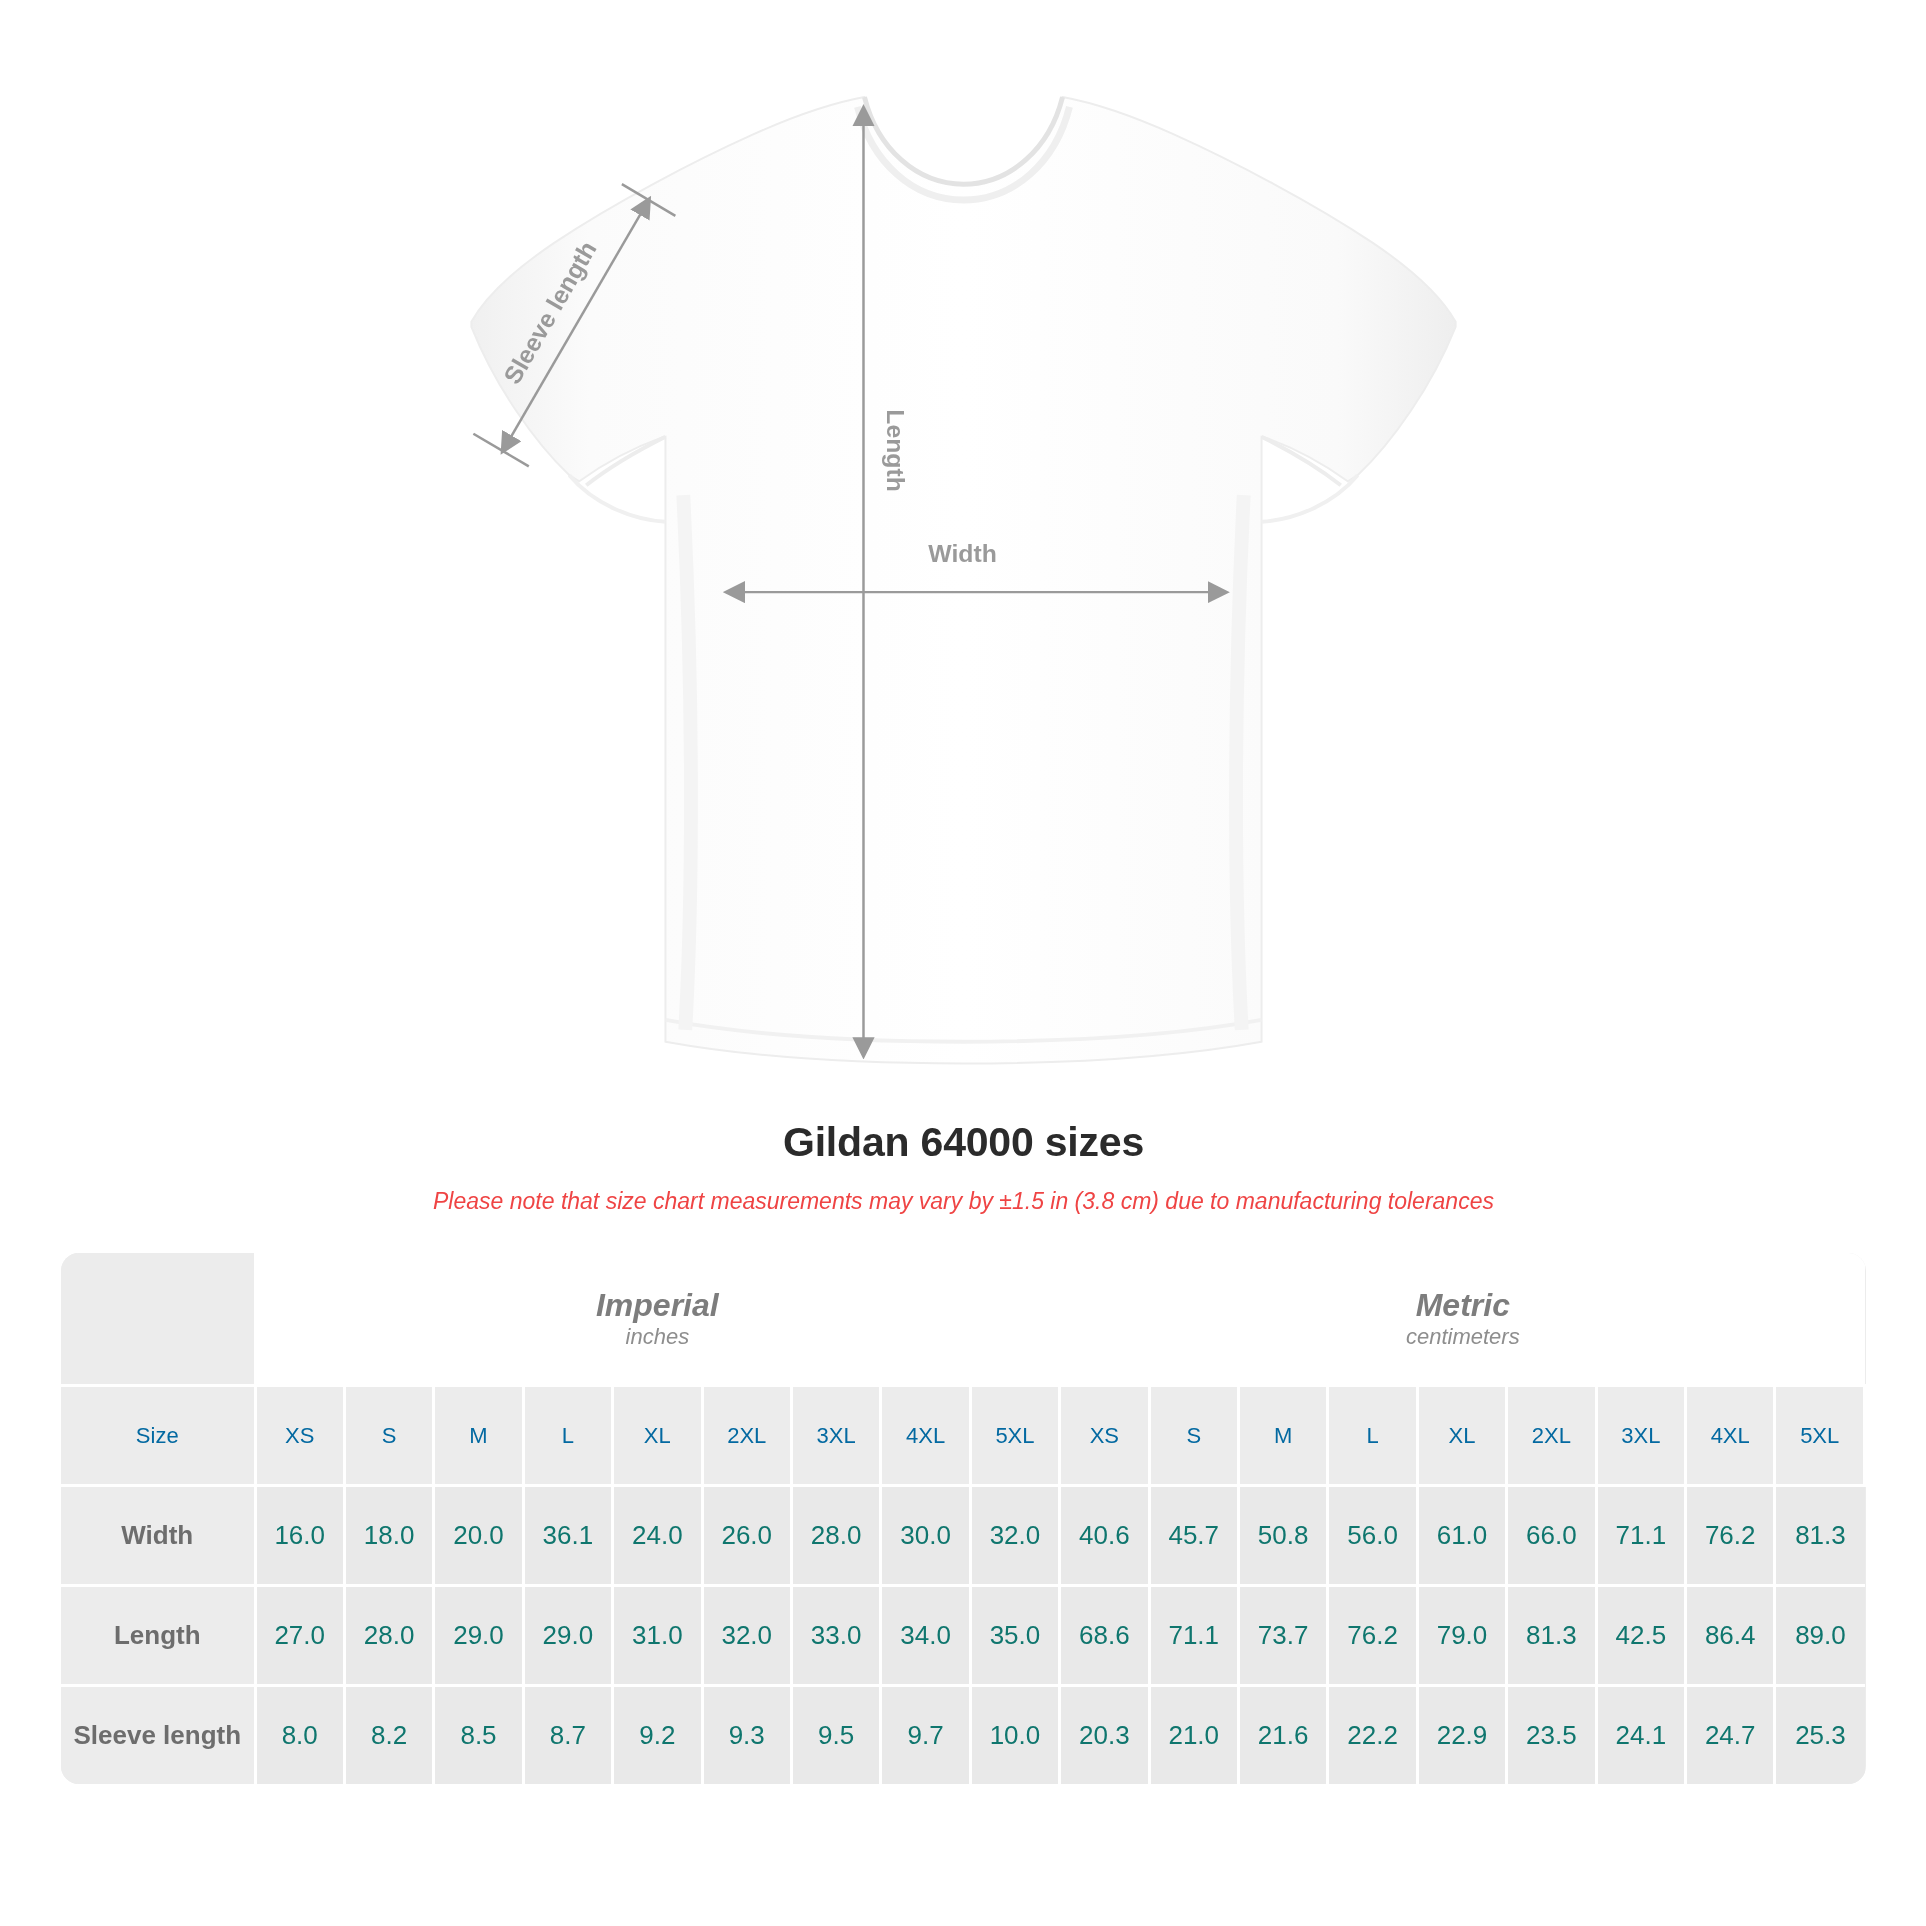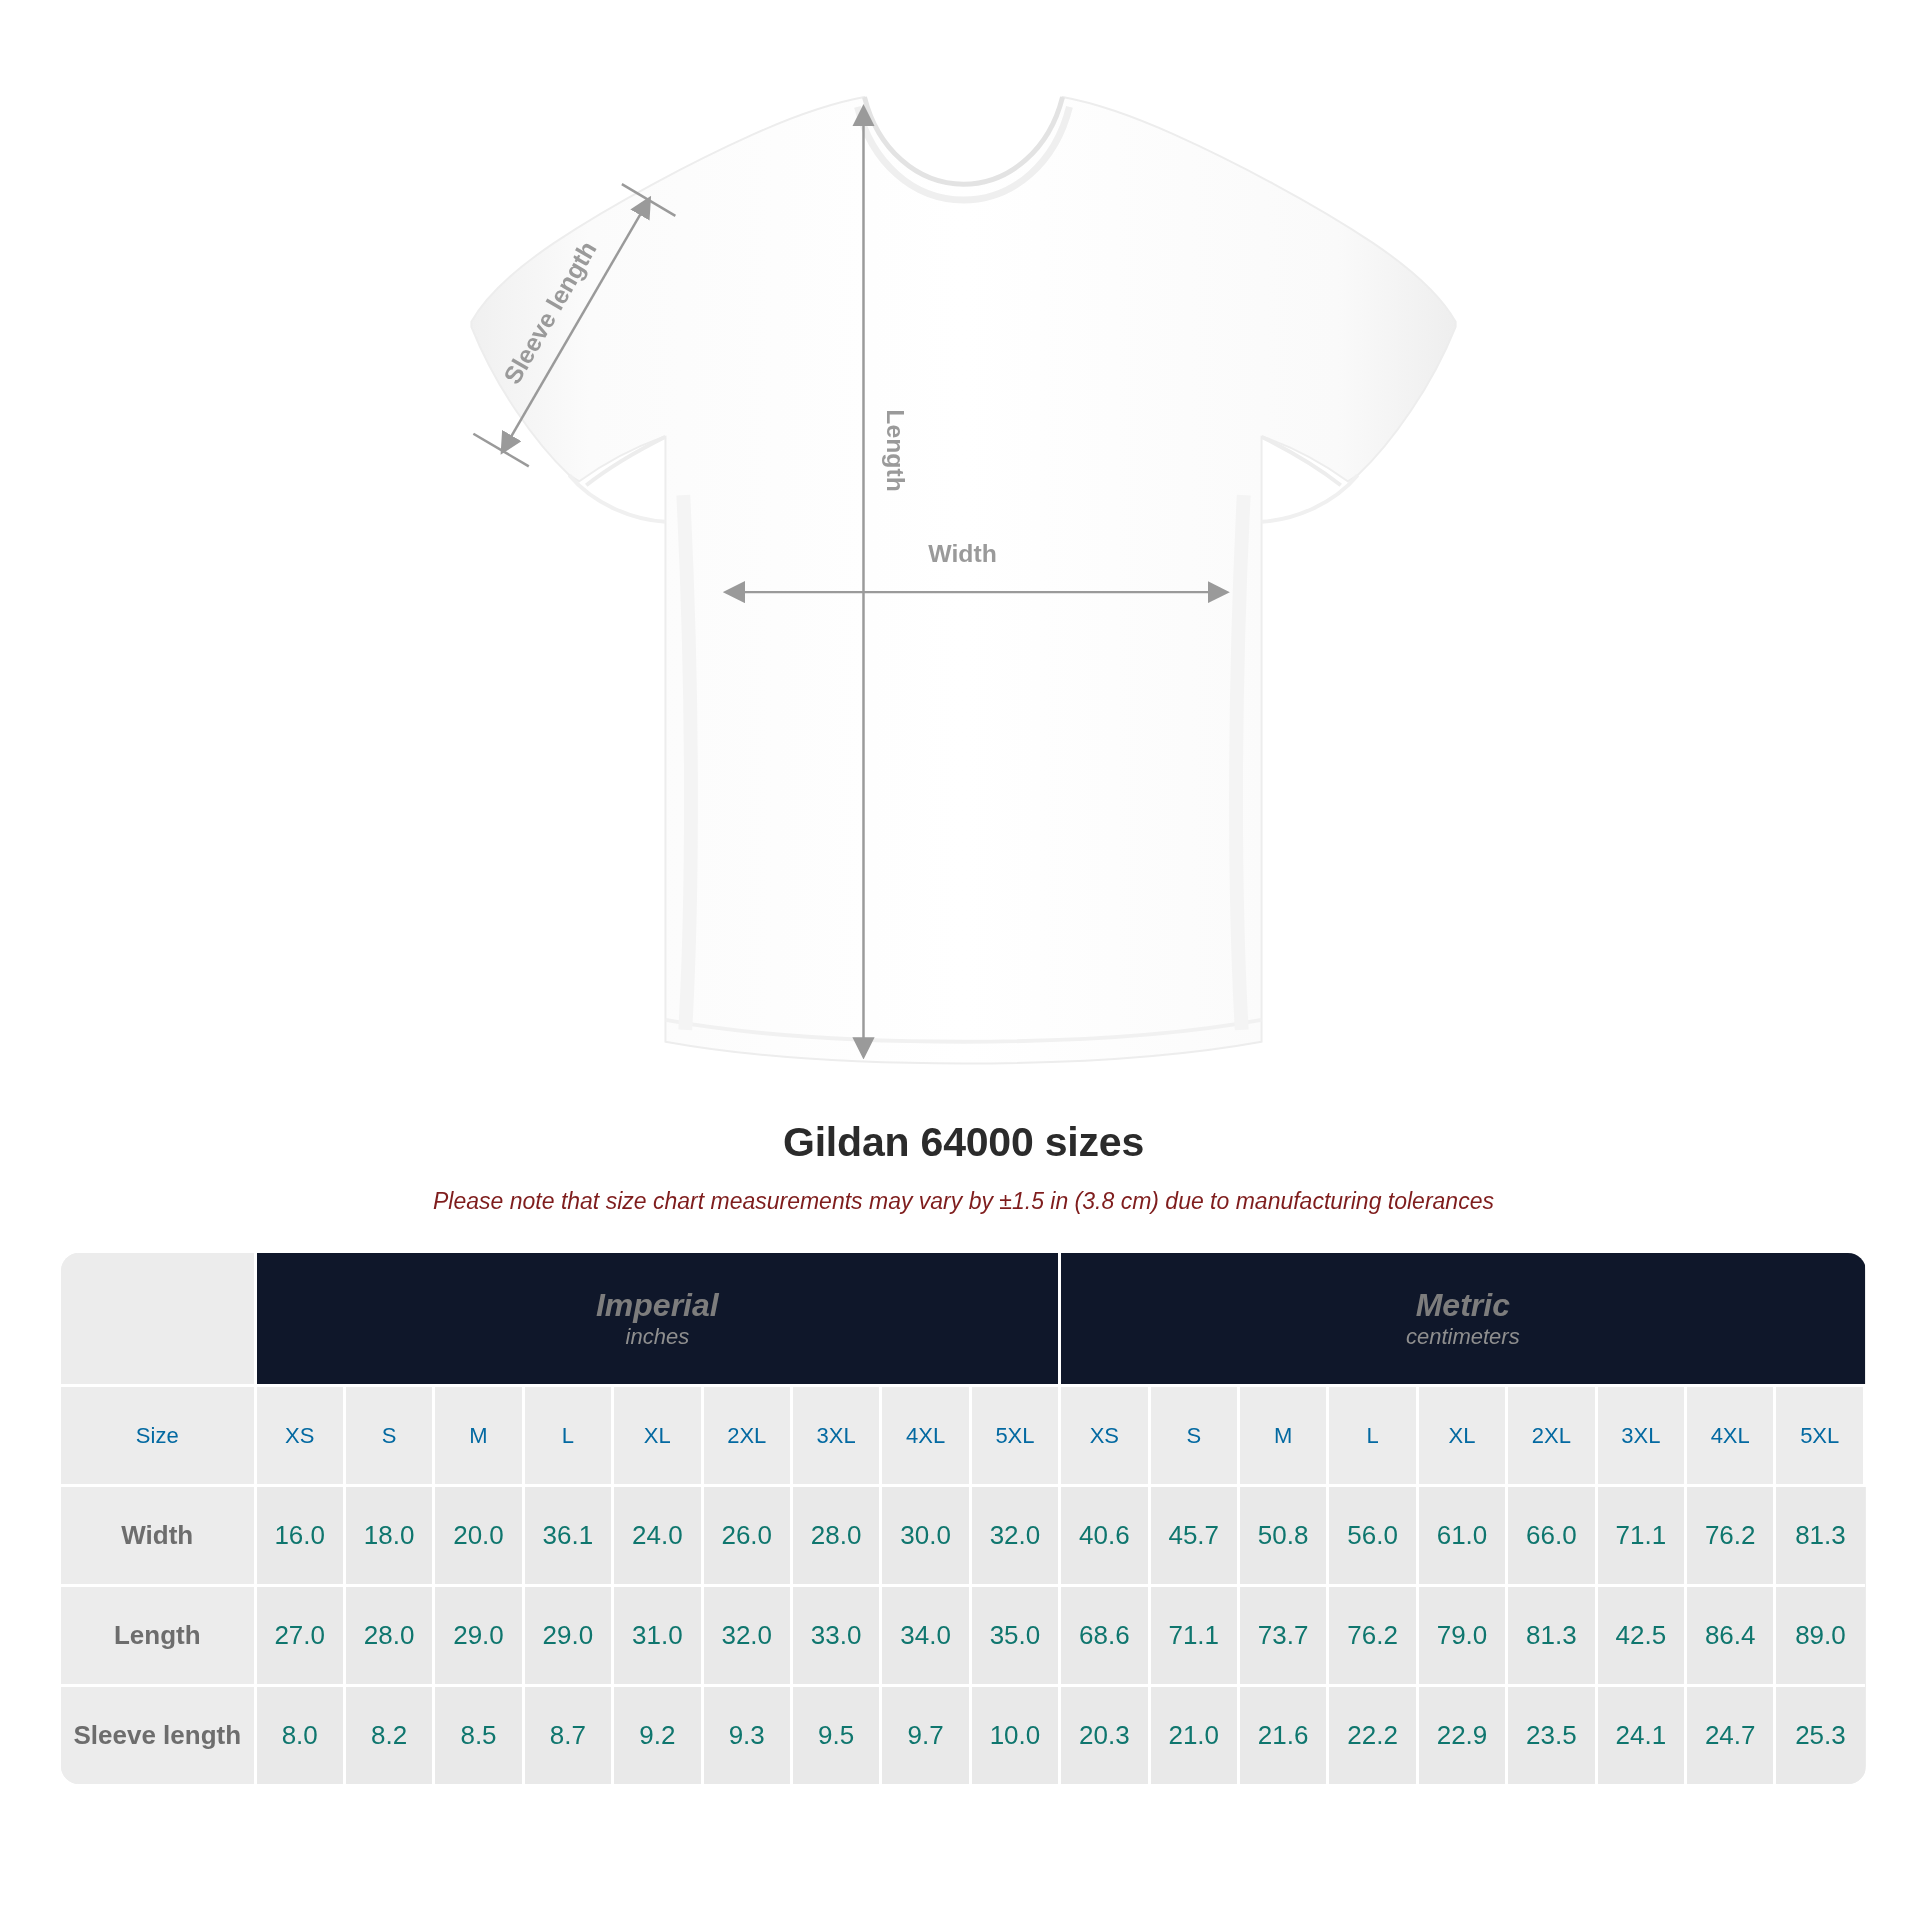--- a/index.html
+++ b/index.html
@@ -39,21 +39,21 @@
   }
   .chart-title {
     font-size: 41px;
     font-weight: bold;
     color: #2b2b2b;
     letter-spacing: -0.2px;
   }
   .chart-note {
     font-size: 23px;
     font-style: italic;
-    color: #7f1d1d;
+    color: #ef4444;
     margin-top: 22px;
   }
 
   
   .table-wrap {
     margin: 38px 61px 0 61px;
     border-radius: 18px;
     overflow: hidden;
     background: #ececec;
   }
@@ -63,21 +63,21 @@
     table-layout: fixed;
   }
   table.size-table td, table.size-table th {
     border: 3px solid #ffffff;
     text-align: center;
     vertical-align: middle;
     color: #6e6e6e;
     font-size: 25px;
   }
   .unit-head {
-    background: #0f172a;
+    background: #ffffff;
     height: 129px;
     border-top: none !important;
   }
   .unit-head .unit-name {
     font-size: 32px;
     font-style: italic;
     font-weight: bold;
     color: #7d7d7d;
   }
   .unit-head .unit-sub {

